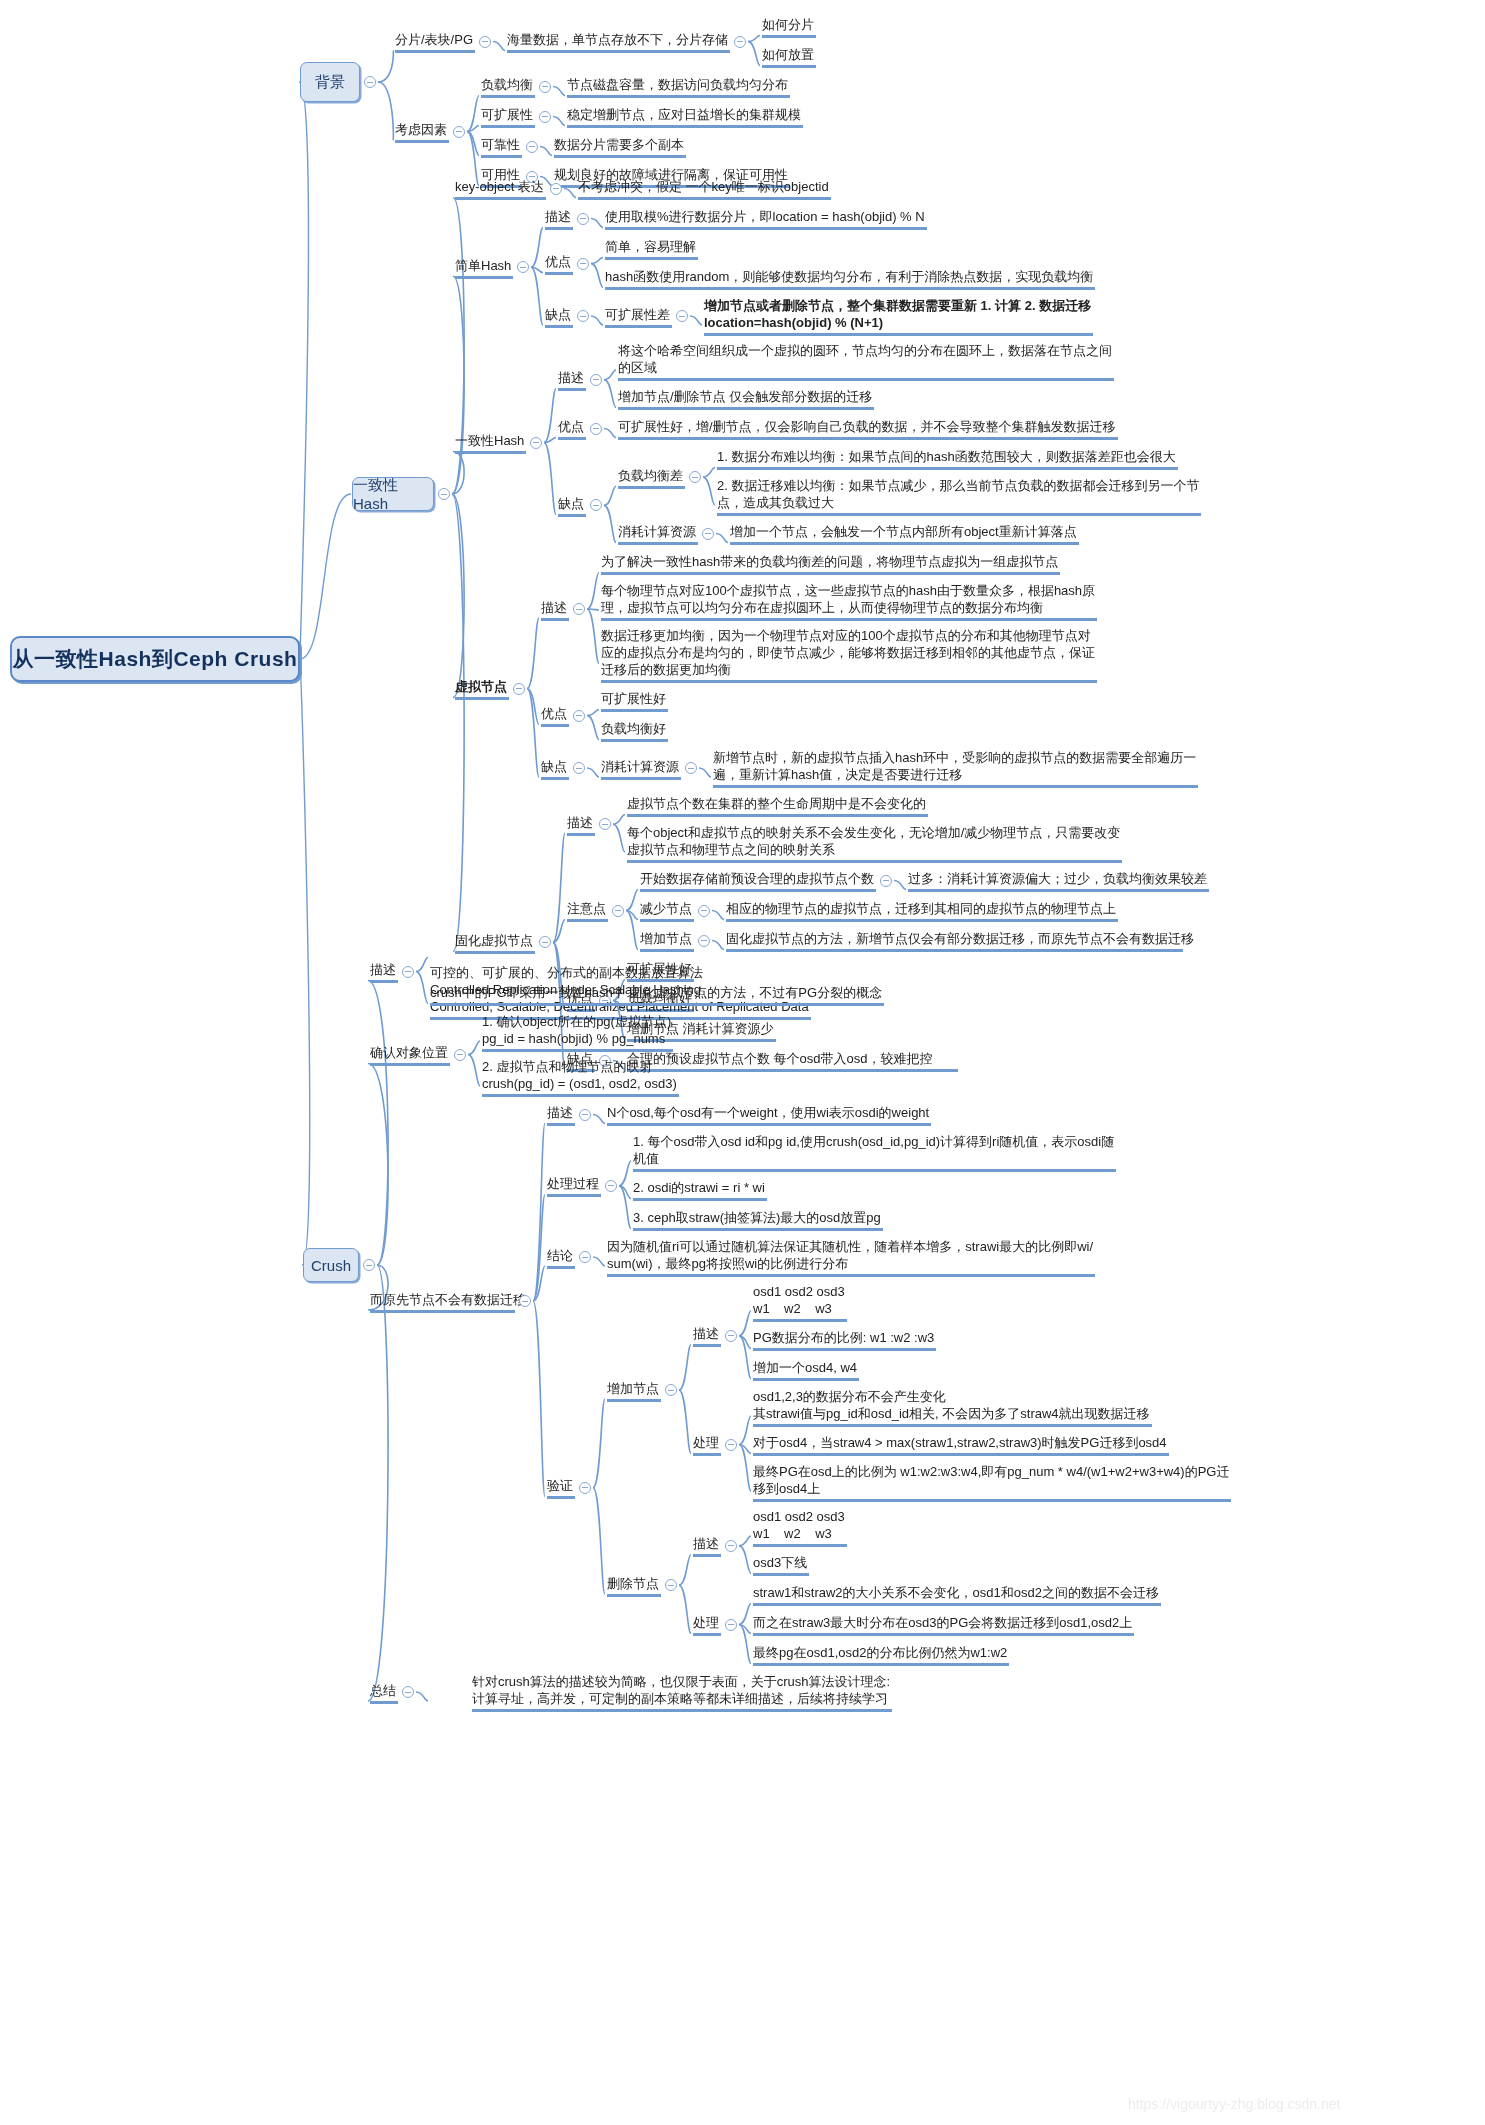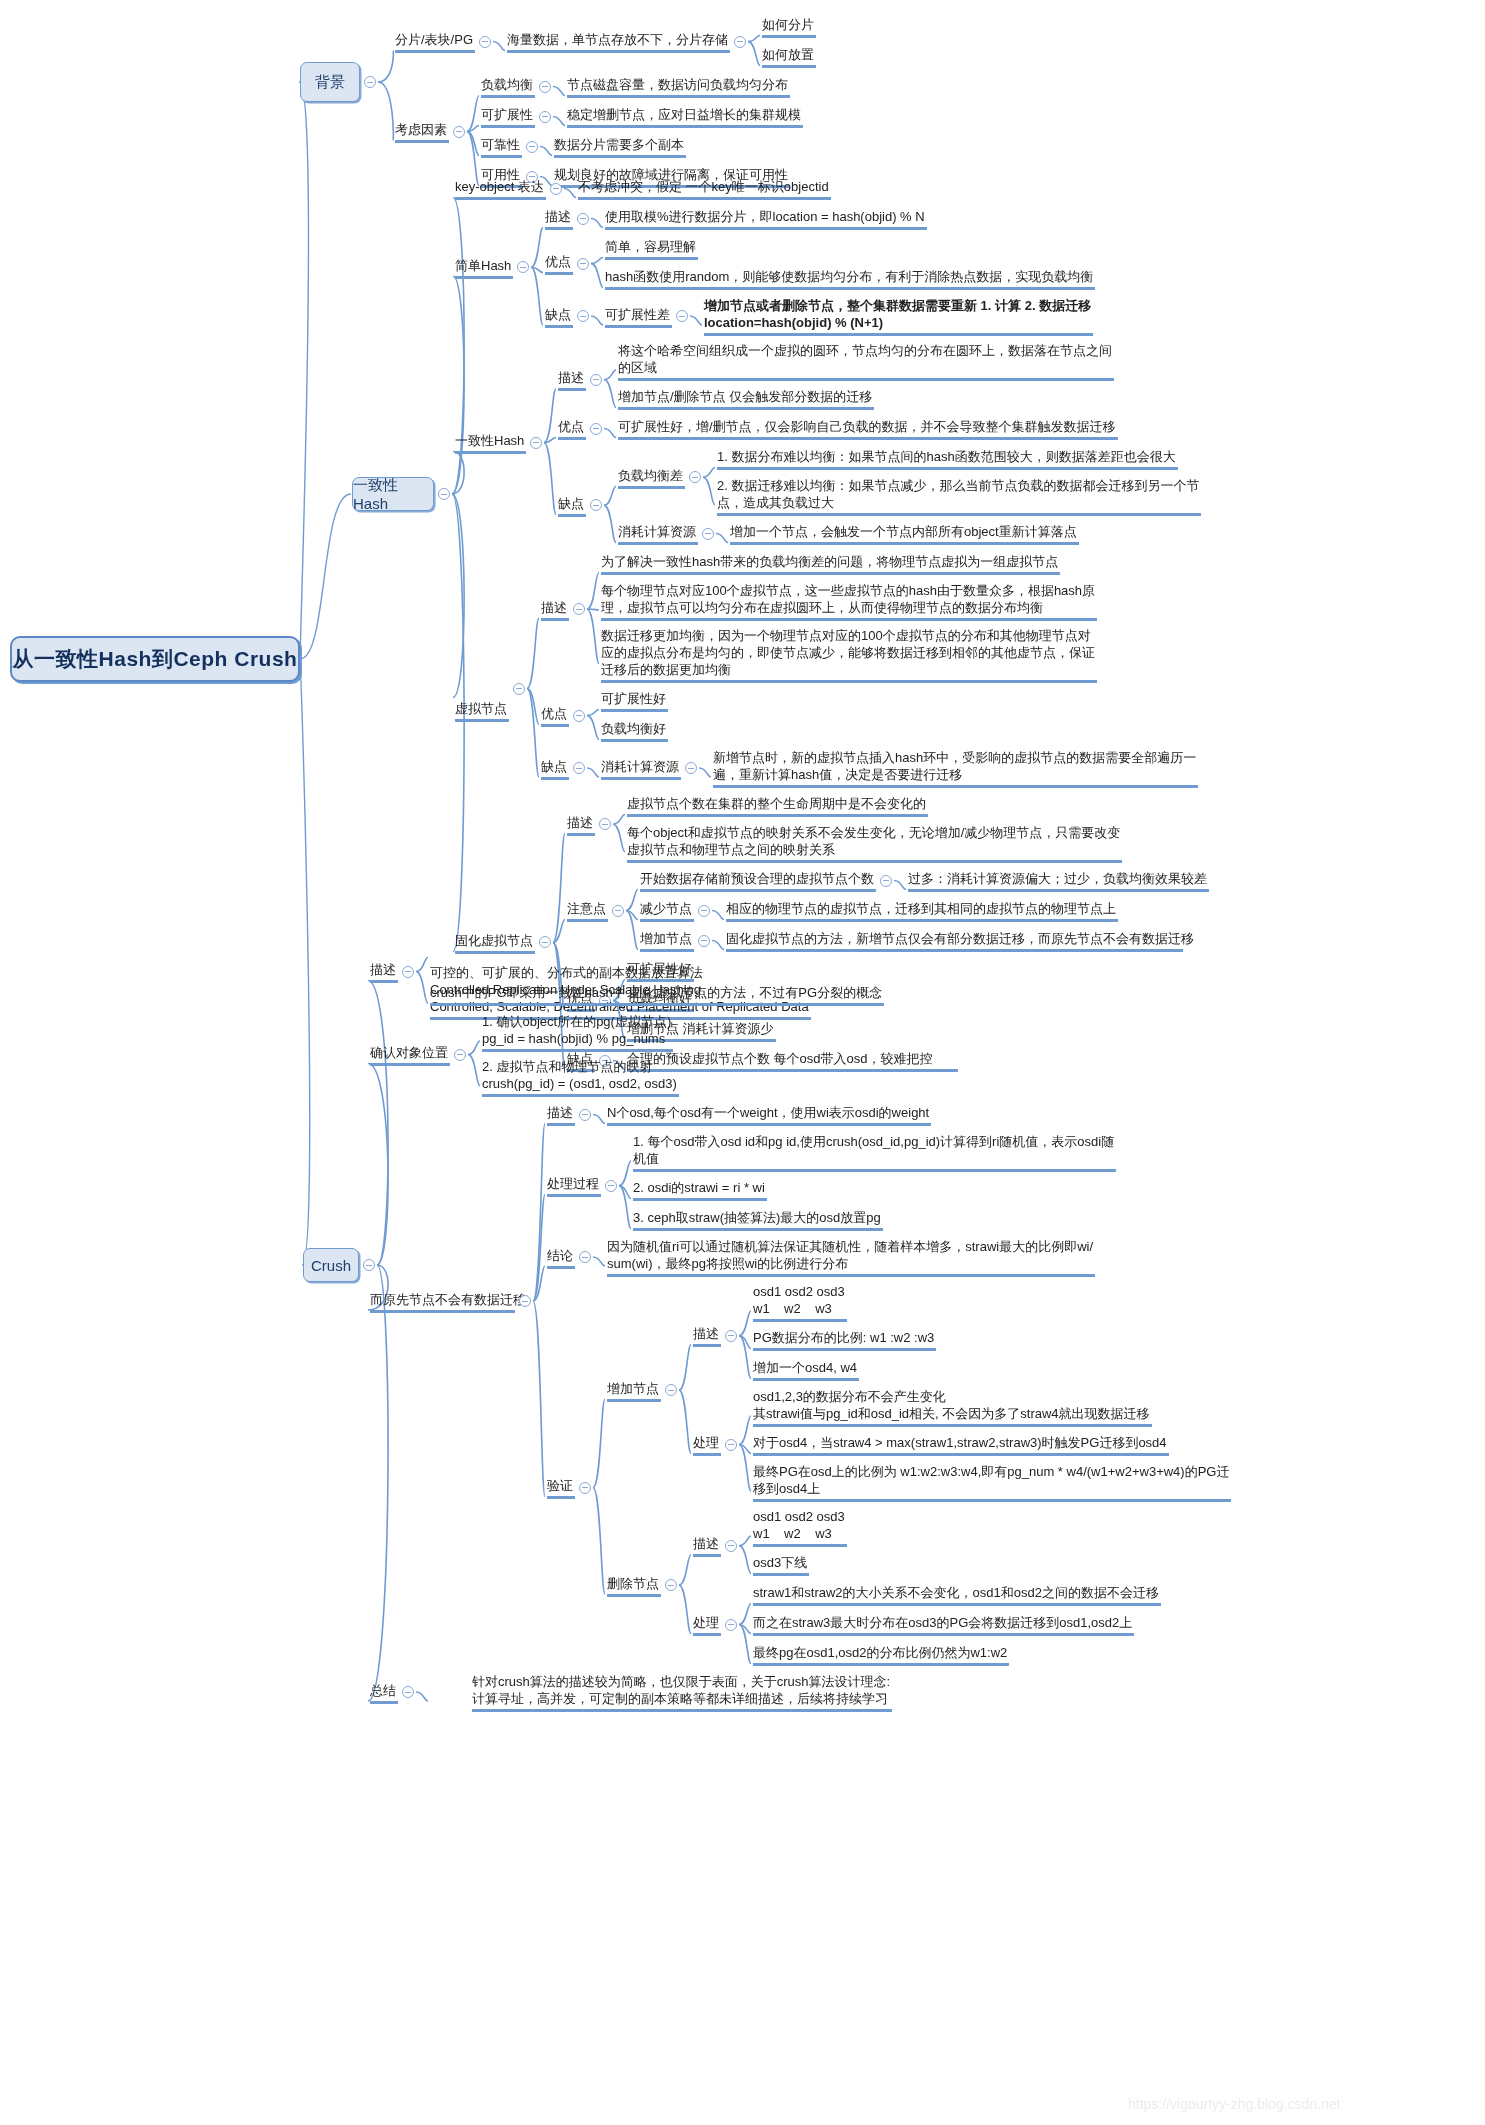--- a/index.html
+++ b/index.html
@@ -229,21 +229,21 @@
       <div class="node ul" style="left: 558px; top: 494.875px; width: 28px;">缺点</div>
       <div class="tog" style="left: 590px; top: 499.375px;"></div>
       <div class="node ul" style="left: 618px; top: 466.75px; width: 67px;">负载均衡差</div>
       <div class="tog" style="left: 689px; top: 471.25px;"></div>
       <div class="node ul" style="left: 717px; top: 448px; width: 461px;">1. 数据分布难以均衡：如果节点间的hash函数范围较大，则数据落差距也会很大</div>
       <div class="node ul" style="left: 717px; top: 477px; width: 484px;">2. 数据迁移难以均衡：如果节点减少，那么当前节点负载的数据都会迁移到另一个节
 点，造成其负载过大</div>
       <div class="node ul" style="left: 618px; top: 523px; width: 80px;">消耗计算资源</div>
       <div class="tog" style="left: 702px; top: 527.5px;"></div>
       <div class="node ul" style="left: 730px; top: 523px; width: 349px;">增加一个节点，会触发一个节点内部所有object重新计算落点</div>
-      <div class="node ul" style="left: 455px; top: 700px; width: 54px;">虚拟节点</div>
+      <div class="node ul" style="left: 455px; top: 678px; width: 54px; font-weight: bold;">虚拟节点</div>
       <div class="tog" style="left: 513px; top: 682.5px;"></div>
       <div class="node ul" style="left: 541px; top: 598.5px; width: 28px;">描述</div>
       <div class="tog" style="left: 573px; top: 603px;"></div>
       <div class="node ul" style="left: 601px; top: 553px; width: 459px;">为了解决一致性hash带来的负载均衡差的问题，将物理节点虚拟为一组虚拟节点</div>
       <div class="node ul" style="left: 601px; top: 582px; width: 496px;">每个物理节点对应100个虚拟节点，这一些虚拟节点的hash由于数量众多，根据hash原
 理，虚拟节点可以均匀分布在虚拟圆环上，从而使得物理节点的数据分布均衡</div>
       <div class="node ul" style="left: 601px; top: 627px; width: 496px;">数据迁移更加均衡，因为一个物理节点对应的100个虚拟节点的分布和其他物理节点对
 应的虚拟点分布是均匀的，即使节点减少，能够将数据迁移到相邻的其他虚节点，保证
 迁移后的数据更加均衡</div>
       <div class="node ul" style="left: 541px; top: 705px; width: 28px;">优点</div>

